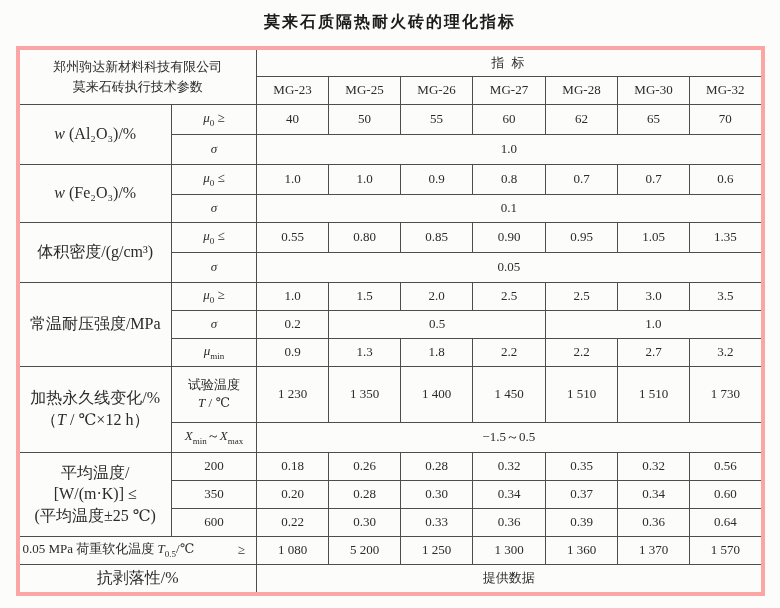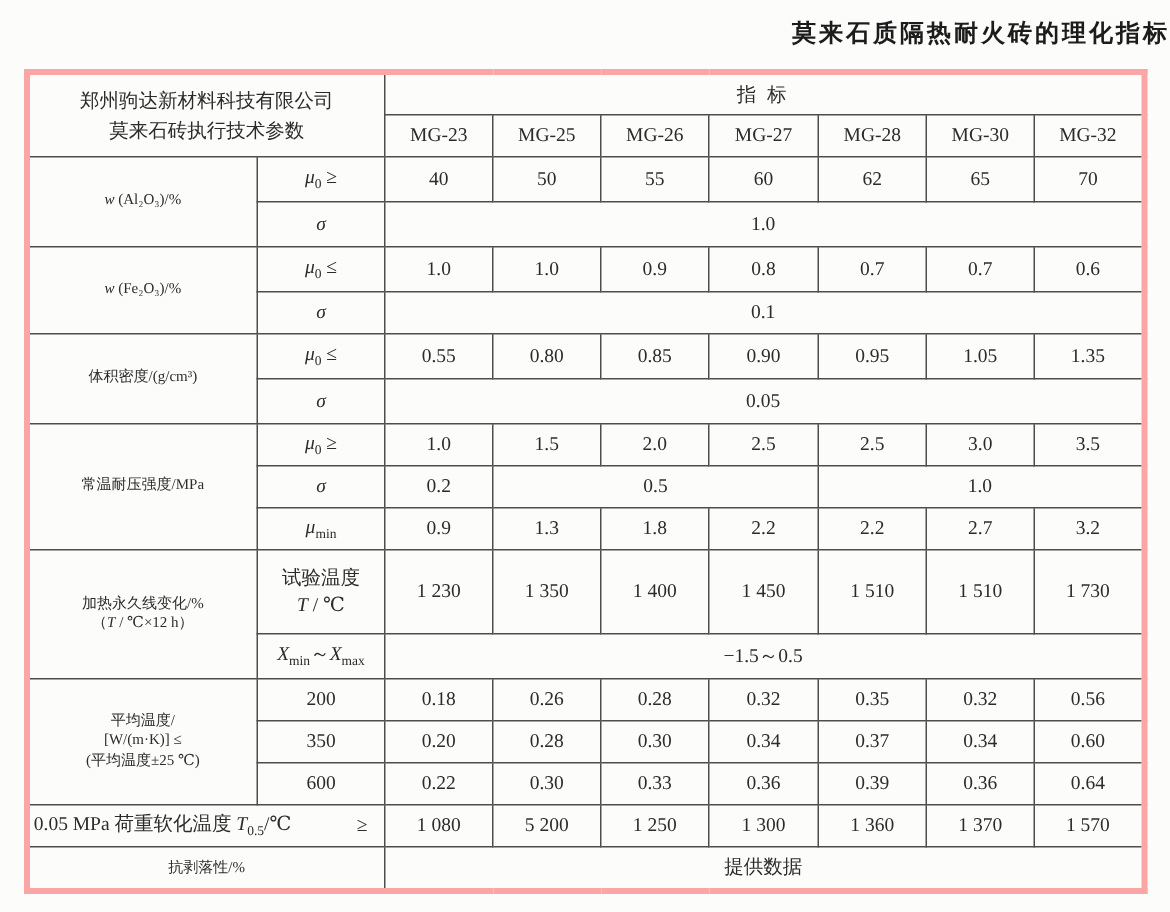--- a/index.html
+++ b/index.html
@@ -10,21 +10,21 @@
   .page {
     position: relative;
     width: 780px;
     height: 608px;
     background: #fcfcfa;
     font-family: "Liberation Serif", "DejaVu Serif", serif;
     color: #2b2b2b;
     overflow: hidden;
   }
   .doc-title {
-    text-align: right;
+    text-align: center;
     font-size: 16px;
     font-weight: bold;
     letter-spacing: 2px;
     color: #1c1c1c;
     padding-top: 12px;
     margin: 0 0 13px 0;
   }
   table.spec {
     border-collapse: collapse;
     table-layout: fixed;
@@ -43,21 +43,21 @@
     overflow: hidden;
   }
   tr.hr1 { height: 28px; }
   tr.hr2 { height: 28px; }
   tr.std { height: 28px; }
   tr.std30 { height: 30px; }
   tr.tall { height: 56px; }
   .corner-cell { font-size: 13px; }
   .corner-cell div { line-height: 1.5; }
   .indicator-cell { letter-spacing: 2px; }
-  .label-cell { font-size: 10px; }
+  .label-cell { font-size: 16px; }
   .sub-cell { font-size: 13px; }
   .softening-cell {
     text-align: left;
     padding-left: 6px;
   }
   .softening-inner {
     display: flex;
     justify-content: space-between;
     align-items: center;
     padding-right: 8px;

